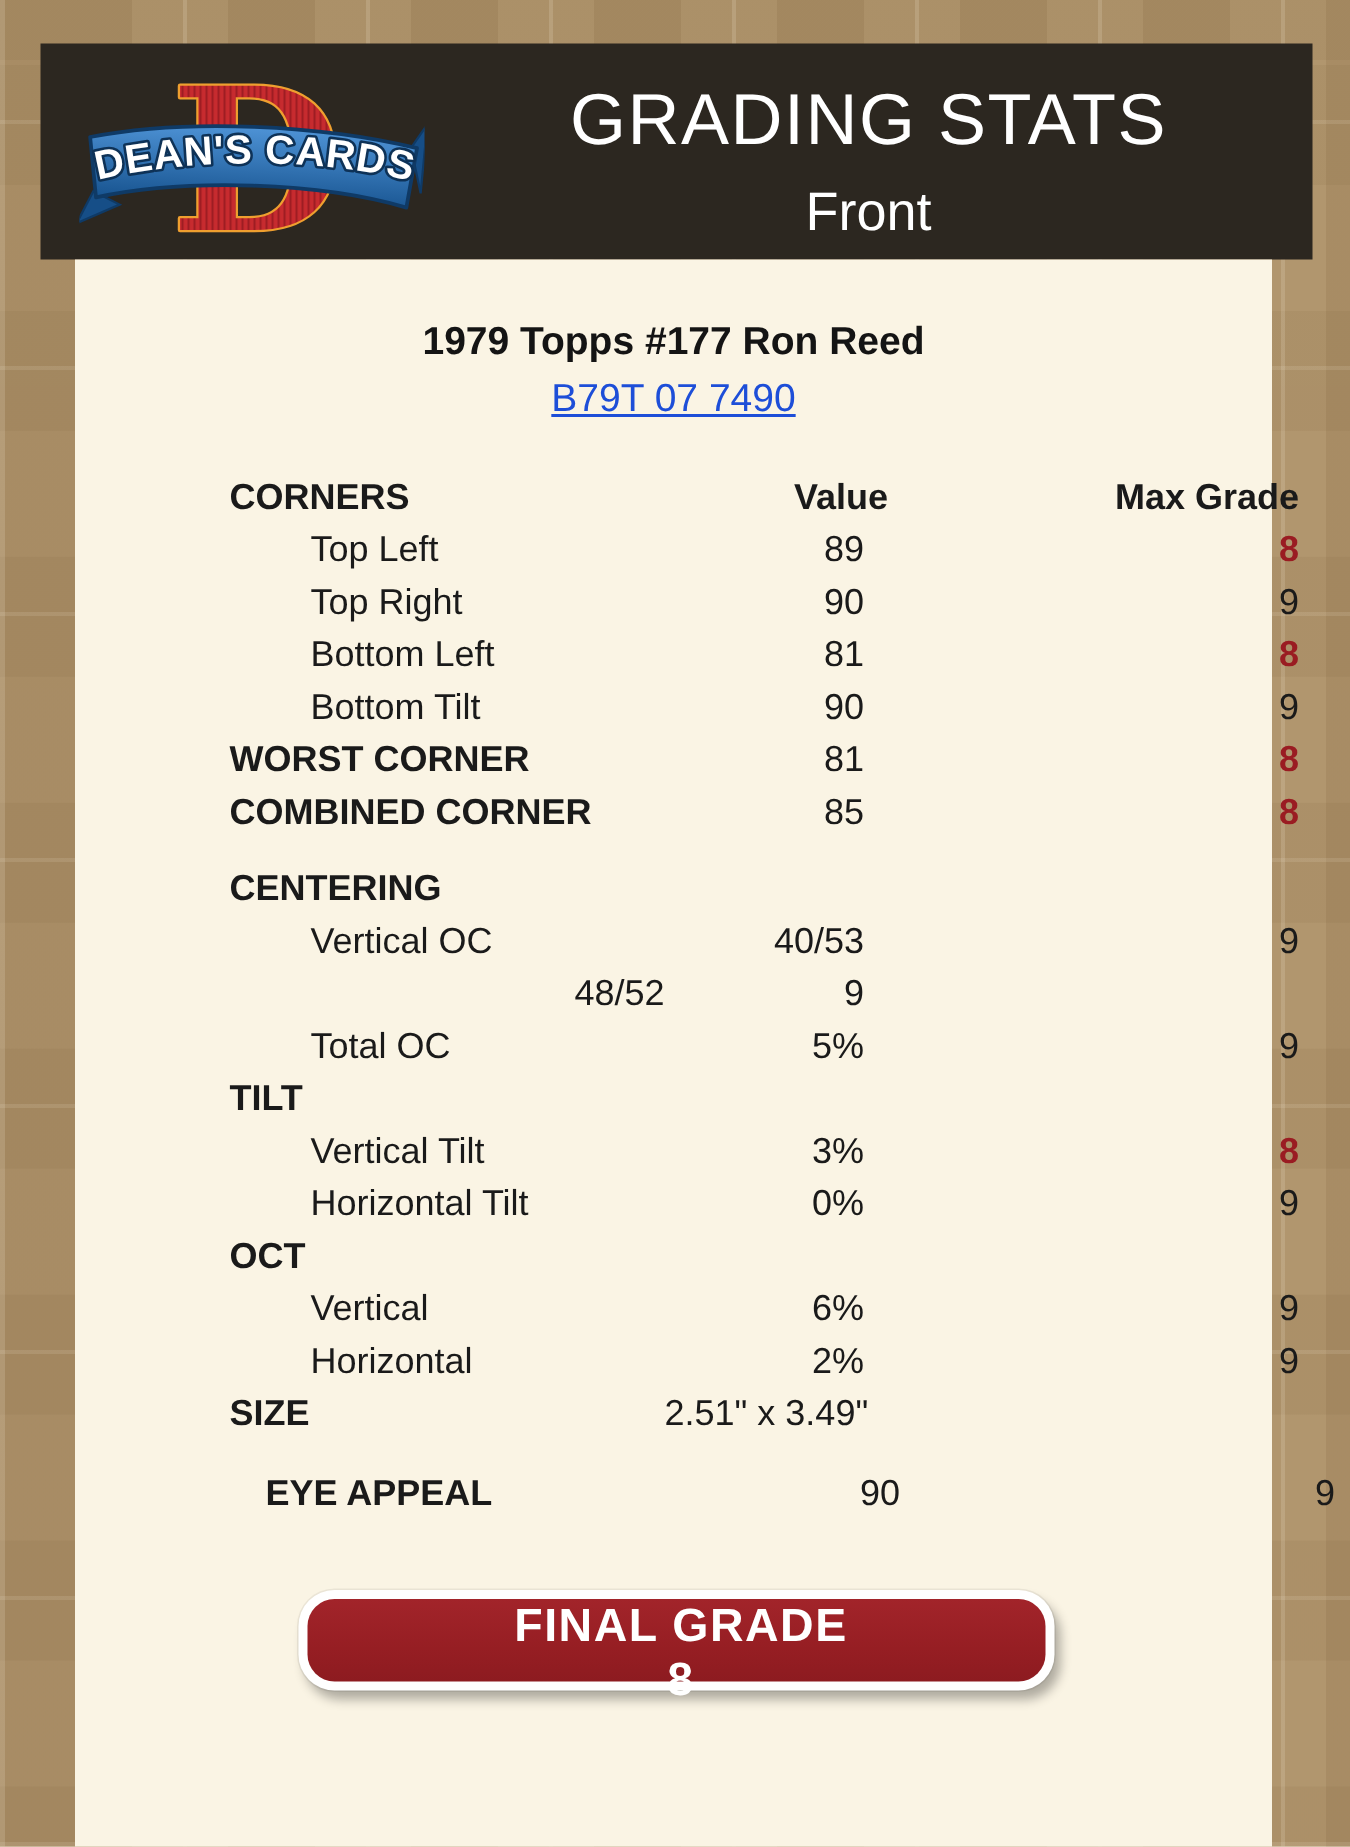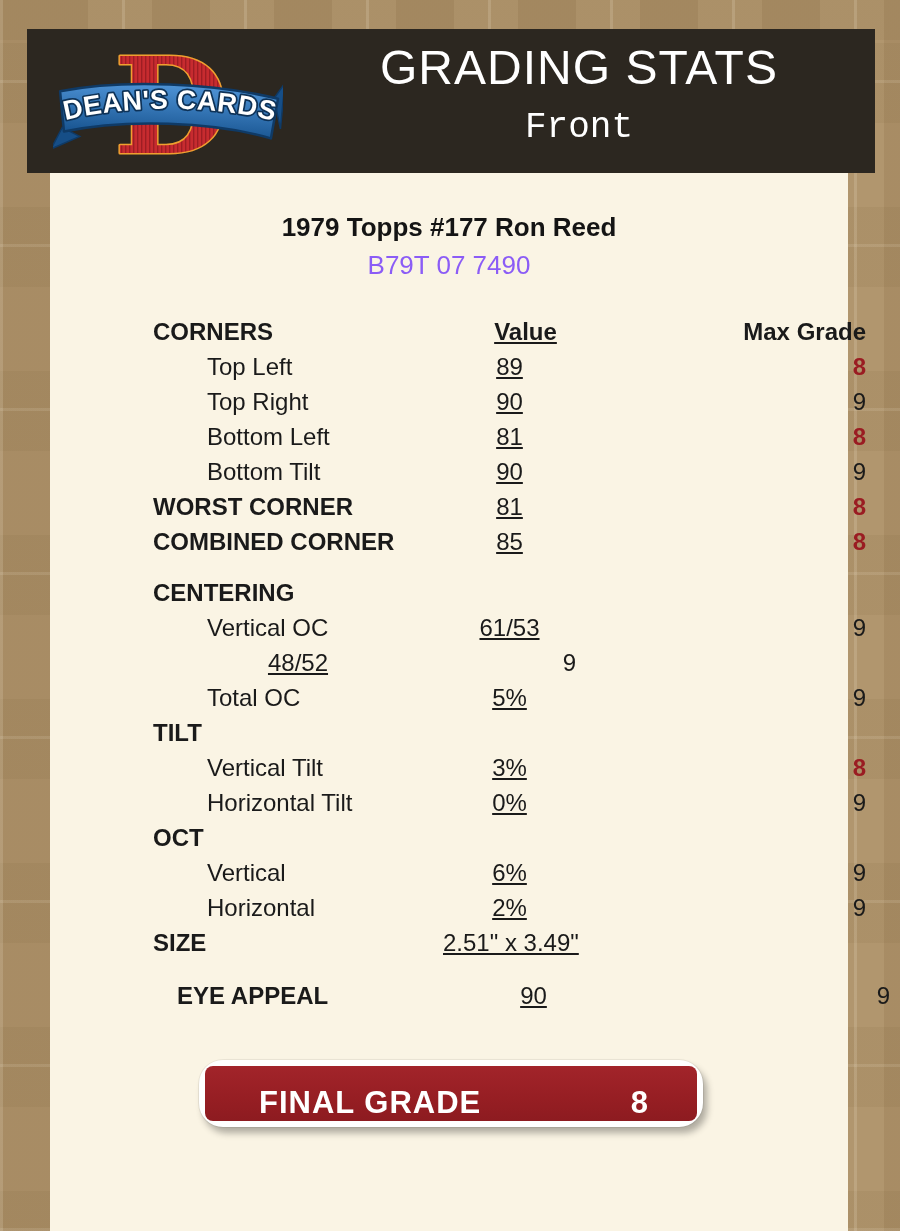--- a/index.html
+++ b/index.html
@@ -16,50 +16,50 @@
   }
   .header-bar{
     position:absolute;left:27px;top:29px;width:848px;height:144px;
     background:#2c2720;
   }
   .logo{position:absolute;left:26px;top:8px;width:230px;height:135px;}
   .header-text{
     position:absolute;left:256px;top:0;right:0;height:144px;
     text-align:center;color:#ffffff;
   }
-  .header-title{margin-top:13px;font-size:48px;line-height:52px;letter-spacing:1px;font-weight:400;}
-  .header-subtitle{margin-top:12px;font-size:36px;line-height:44px;font-weight:400;font-family:Liberation Mono, monospace;}
+  .header-title{margin-top:26px;font-size:48px;line-height:52px;letter-spacing:1px;font-weight:400;}
+  .header-subtitle{margin-top:12px;font-size:36px;line-height:44px;font-weight:400;}
   .content{
     position:absolute;left:50px;top:173px;width:798px;height:1228px;
     background:#faf4e4;
   }
   .card-title{margin:0;padding-top:38px;text-align:center;font-size:26px;line-height:32px;font-weight:bold;color:#141414;}
-  .card-code{margin-top:6px;text-align:center;font-size:26px;line-height:32px;color:#8b5cf6;}
+  .card-code{margin-top:6px;text-align:center;font-size:26px;line-height:32px;color:#1d4ed8;text-decoration:underline;}
   .grading-table{position:absolute;left:103px;top:141px;width:713px;color:#1a1a1a;}
   .trow{display:grid;grid-template-columns:290px 133px 290px;height:35px;align-items:center;font-size:24px;}
   .lbl{white-space:nowrap;}
   .lbl.indent{padding-left:54px;}
   .bold{font-weight:bold;}
-  .val{text-align:center;white-space:nowrap;text-decoration:underline;}
+  .val{text-align:right;white-space:nowrap;}
   .max{text-align:right;white-space:nowrap;}
   .max.limited{color:#9a1c22;font-weight:bold;}
   .hdr .val span{position:relative;left:16px;}
   .gap16{margin-top:16px;}
   .gap18{margin-top:18px;margin-left:24px;}
   .final-grade-wrap{
     position:absolute;left:149px;top:887px;width:504px;height:67px;
     background:#ffffff;border-radius:24px;box-sizing:border-box;padding:6px;
     box-shadow:4px 6px 7px rgba(0,0,0,0.30), 0 0 0 1px rgba(0,0,0,0.06);
   }
   .final-grade-btn{
     width:100%;height:100%;border:none;cursor:pointer;
     background:linear-gradient(180deg,#a2242a 0%, #961e23 60%, #8d1b20 100%);
-    border-radius:8px;display:flex;align-items:flex-end;justify-content:space-between;
+    border-radius:18px;display:flex;align-items:center;justify-content:space-between;
     padding:0 48px 0 54px;box-sizing:border-box;
-    color:#ffffff;font-family:inherit;font-size:31px;font-weight:bold;letter-spacing:1px;
+    color:#ffffff;font-family:inherit;font-size:31px;font-weight:bold;letter-spacing:1px;flex-direction:column;
   }
 </style>
 </head>
 <body>
 
 <div class="header-bar">
   <div class="logo">
     <svg viewBox="0 0 230 135" width="230" height="135">
       <defs>
         <pattern id="pin" width="4" height="4" patternUnits="userSpaceOnUse">
@@ -131,21 +131,21 @@
       <div class="max limited">8</div>
     </div>
 
     <div class="trow gap16">
       <div class="lbl bold">CENTERING</div>
       <div class="val"></div>
       <div class="max"></div>
     </div>
     <div class="trow">
       <div class="lbl indent">Vertical OC</div>
-      <div class="val">61/53</div>
+      <div class="val">40/53</div>
       <div class="max">9</div>
     </div>
     <div class="trow">
       <div class="val">48/52</div>
       <div class="max">9</div>
     </div>
     <div class="trow">
       <div class="lbl indent">Total OC</div>
       <div class="val">5%</div>
       <div class="max">9</div>

